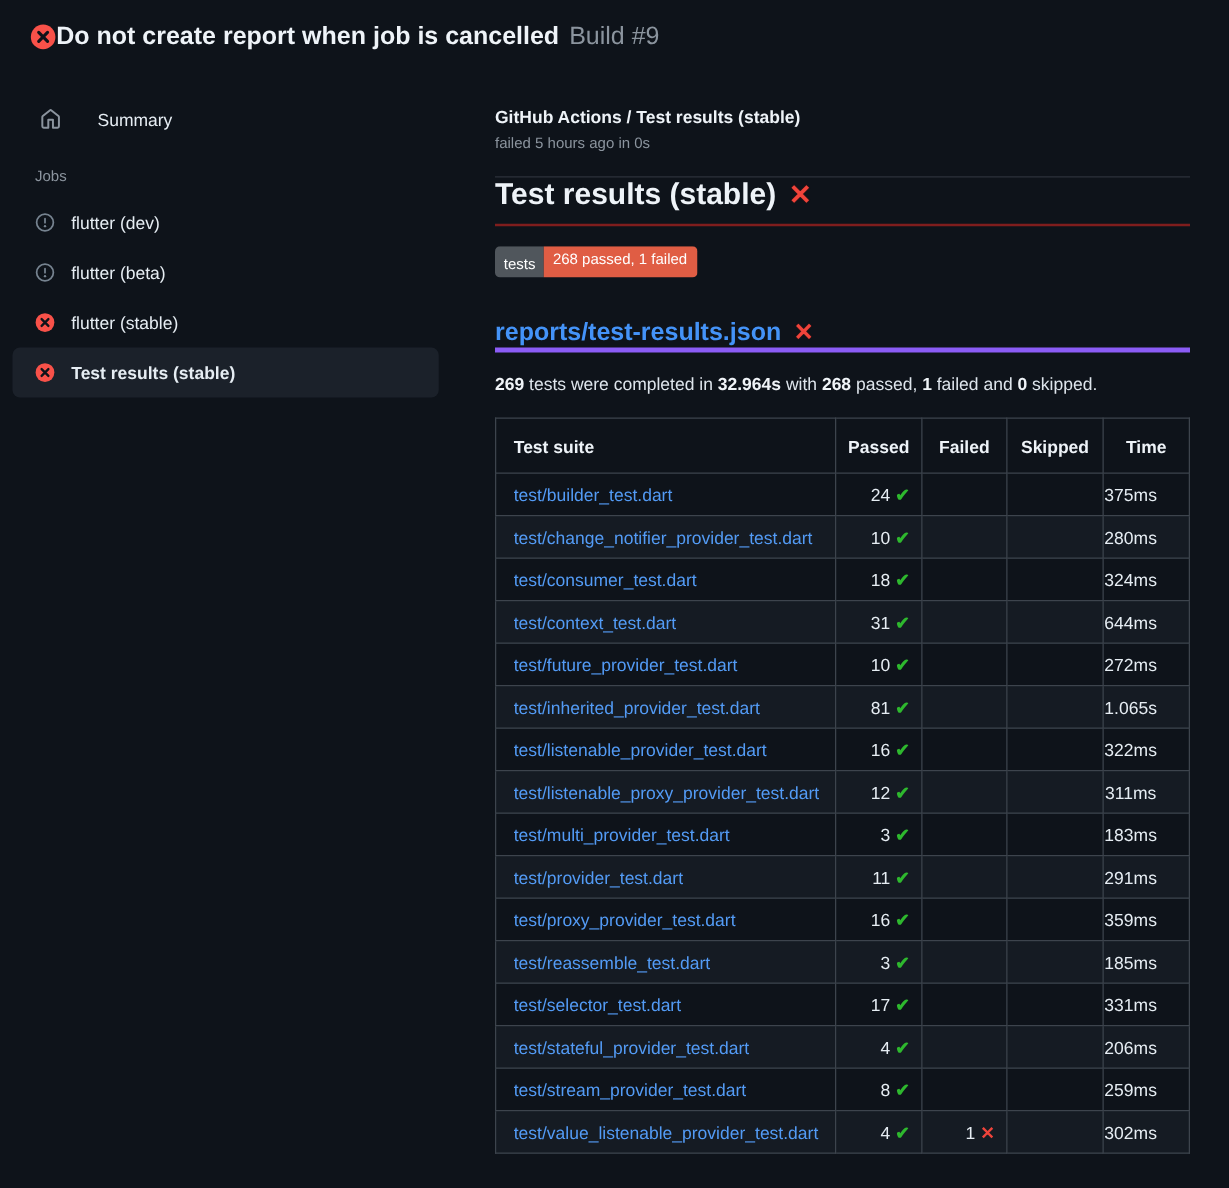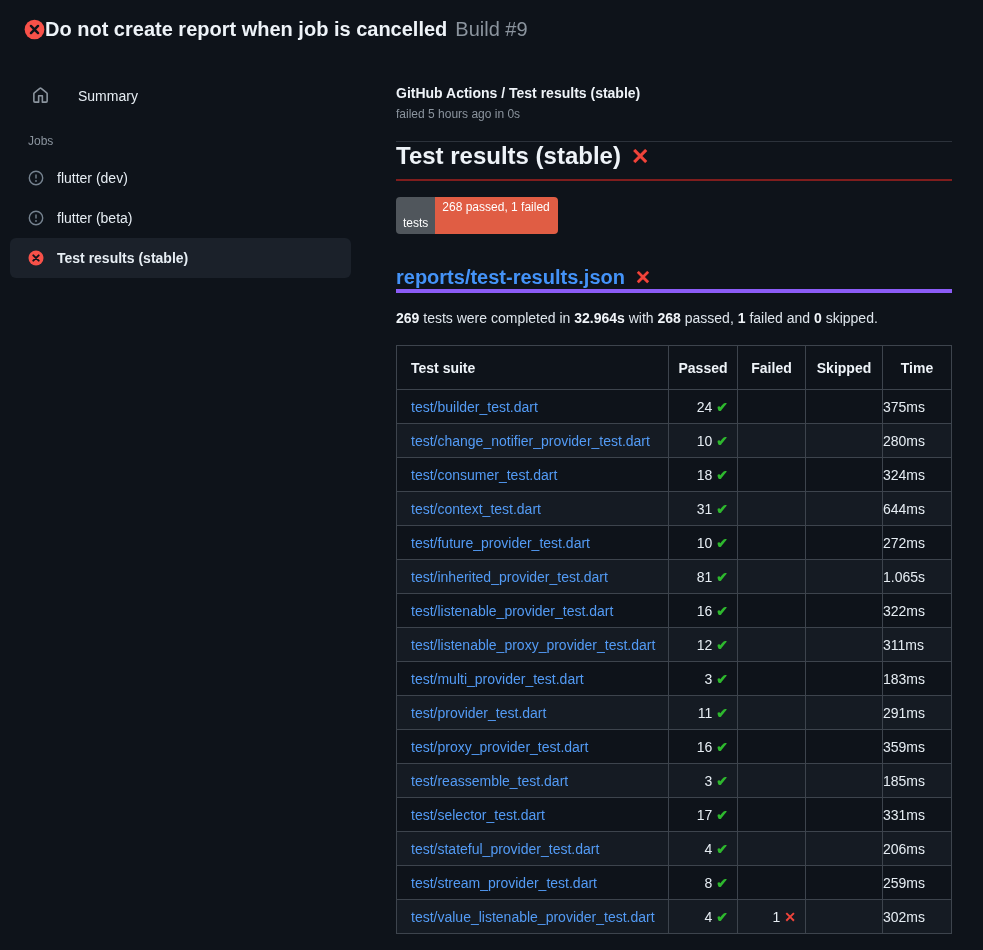--- a/index.html
+++ b/index.html
@@ -36,41 +36,41 @@
 
   h1.section-title { font-size:24px; font-weight:700; color:#eef3f8;
                      padding-bottom:9px; border-bottom:2px solid #7f1d1d; }
   .xmark { color:#f0443b; font-weight:800; margin-left:10px;
            text-shadow:0 0 1px #7d1a14; }
   h1 .xmark { font-size:22px; }
   h2 .xmark { font-size:19px; }
 
   .badge { display:inline-flex; margin-top:16px; font-size:12px; line-height:1;
            border-radius:4px; overflow:hidden; color:#fff; }
-  .badge-left  { background:#50565c; padding:20px 7px 5px 7px; }
+  .badge-left  { background:#50565c; padding:8px 7px 5px 7px; }
   .badge-right { background:#e05d44; padding:4px 8px 5px 7px; }
 
   h2.report-title { font-size:20px; font-weight:700; margin-top:32px;
                     padding-bottom:0; border-bottom:4px solid #8b5cf6; }
   h2.report-title a { color:#4493f8; text-decoration:none; cursor:pointer; }
 
   .summary-line { font-size:14px; color:#dee5ec; margin-top:17px; }
   .summary-line strong { color:#f0f4f8; }
 
   
   table.results { border-collapse:collapse; table-layout:fixed; width:555px; margin-top:19px;
                   font-size:14px; }
   .results th, .results td { border:1px solid #3d444d; }
   .results th { height:44px; font-weight:700; color:#eef3f8; text-align:center; }
   .results th.col-suite { text-align:left; padding-left:14px; }
   .results td { height:34px; }
   .results td.cell-suite { padding-left:14px; text-align:left; }
   .results td.cell-suite a { color:#539bf5; text-decoration:none; cursor:pointer; }
   .results td.cell-num { text-align:right; padding-right:9px; white-space:nowrap; }
-  .results td.cell-time { text-align:left; padding-right:25px; color:#e6edf3; }
+  .results td.cell-time { text-align:center; padding-right:25px; color:#e6edf3; }
   .results tbody tr:nth-child(even) { background:#151b23; }
   .check { color:#2eb82e; font-weight:700; margin-left:4px; }
   .cross { color:#f0443b; font-weight:800; margin-left:4px; }
 </style>
 </head>
 <body>
 
 <div class="topbar">
   <span class="status-ico">
     <svg width="21" height="21" viewBox="0 0 16 16">
@@ -107,20 +107,29 @@
         <div class="job-item">
           <span class="ico">
             <svg width="16" height="16" viewBox="0 0 16 16">
               <circle cx="8" cy="8" r="6.7" fill="none" stroke="#768390" stroke-width="1.4"></circle>
               <rect x="7.3" y="4.2" width="1.4" height="4.6" rx="0.7" fill="#768390"></rect>
               <circle cx="8" cy="10.9" r="0.95" fill="#768390"></circle>
             </svg>
           </span>
           <span>flutter (beta)</span>
         </div>
+        <div class="job-item">
+          <span class="ico">
+            <svg width="16" height="16" viewBox="0 0 16 16">
+              <circle cx="8" cy="8" r="7.5" fill="#f85149"></circle>
+              <path d="M5.3 5.3 L10.7 10.7 M10.7 5.3 L5.3 10.7" stroke="#0e131a" stroke-width="1.9" stroke-linecap="round"></path>
+            </svg>
+          </span>
+          <span>flutter (stable)</span>
+        </div>
         <div class="job-item selected">
           <span class="ico">
             <svg width="16" height="16" viewBox="0 0 16 16">
               <circle cx="8" cy="8" r="7.5" fill="#f85149"></circle>
               <path d="M5.3 5.3 L10.7 10.7 M10.7 5.3 L5.3 10.7" stroke="#0e131a" stroke-width="1.9" stroke-linecap="round"></path>
             </svg>
           </span>
           <span>Test results (stable)</span>
         </div>
       </div>

